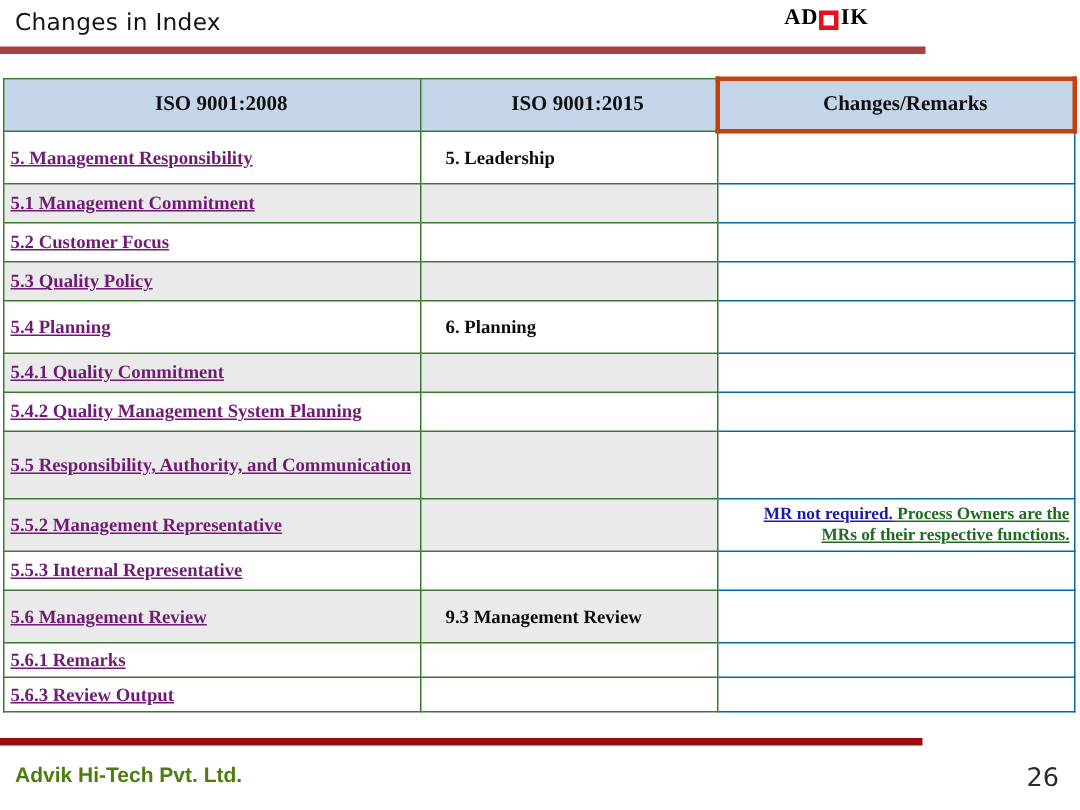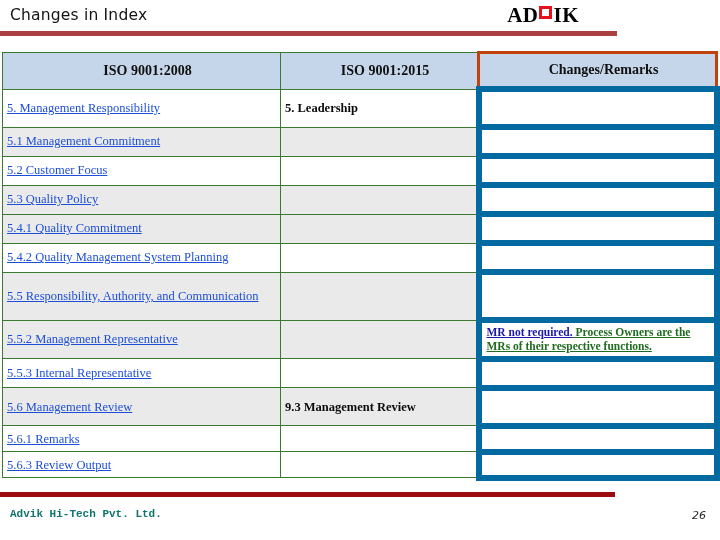--- a/index.html
+++ b/index.html
@@ -27,25 +27,26 @@
     font-family: "DejaVu Sans", sans-serif;
     font-size: 15.5px;
     color: #141414;
     letter-spacing: .2px;
     white-space: nowrap;
   }
   #brand-logo {
     position: absolute;
     right: 4px; top: 5px;
     font-family: "Liberation Serif", serif;
-    font-size: 21px;
+    font-size: 15px;
     font-weight: bold;
     color: #000000;
     letter-spacing: .5px;
     display: flex;
+    align-items: center;
     line-height: 1;
   }
   #brand-logo .logo-mark {
     display: inline-block;
     width: 13px; height: 13px;
     background: #e8111b;
     margin: 0 1px;
     position: relative;
     top: 1px;
   }
@@ -99,35 +100,36 @@
   }
 
   
   #changes-table tbody td {
     border: 1px solid #3a7a2e;
     font-size: 12.5px;
     line-height: 1.15;
   }
   #changes-table tbody td.col-old {
     padding: 3px 0 3px 4px;
-    color: #1d4ed8;
-    font-weight: normal;
+    color: #701a75;
+    font-weight: bold;
     text-decoration: underline;
   }
   #changes-table tbody td.col-new {
-    padding: 3px 0 3px 4px;
+    padding: 3px 0 3px 16px;
     color: #0b0b0b;
     font-weight: bold;
   }
   #changes-table tbody td.col-remarks {
-    border: 6px solid #0369a1;
+    border: 1px solid #0369a1;
     background: #ffffff;
     padding: 2px 3px 2px 5px;
     font-size: 11.5px;
     line-height: 1.25;
+    text-align: right;
   }
 
   
   #changes-table tbody tr.stripe td.col-old,
   #changes-table tbody tr.stripe td.col-new { background: #eaeaea; }
   #changes-table tbody tr.plain td.col-old,
   #changes-table tbody tr.plain td.col-new { background: #ffffff; }
 
   
   #changes-table tbody tr.h-std td { height: 19px; }
@@ -149,33 +151,32 @@
   
   #footer-rule {
     position: absolute;
     left: 0; top: 492px;
     width: 615px; height: 5px;
     background: #9d0c0c;
   }
   #footer-company {
     position: absolute;
     left: 10px; top: 508px;
-    font-family: Liberation Mono, monospace;
-    font-size: 11px;
-    font-weight: bold;
-    color: #0f766e;
+    font-family: Liberation Sans, sans-serif;
+    font-size: 14px;
+    font-weight: bold;
+    color: #4d7c0f;
     white-space: nowrap;
   }
   #page-number {
     position: absolute;
     right: 14px; top: 509px;
     font-family: "DejaVu Sans", sans-serif;
-    font-size: 11px;
+    font-size: 17px;
     color: #2b2b2b;
-    font-style: italic;
   }
 </style>
 </head>
 <body>
 
 <div id="slide-header">
   <div id="page-title">Changes in Index</div>
 
   <div id="brand-logo">
     <span>AD</span>
@@ -213,20 +214,25 @@
       <tr class="plain h-std">
         <td class="col-old">5.2 Customer Focus</td>
         <td class="col-new"></td>
         <td class="col-remarks"></td>
       </tr>
       <tr class="stripe h-std">
         <td class="col-old">5.3 Quality Policy</td>
         <td class="col-new"></td>
         <td class="col-remarks"></td>
       </tr>
+      <tr class="plain h-tall">
+        <td class="col-old">5.4 Planning</td>
+        <td class="col-new">6. Planning</td>
+        <td class="col-remarks"></td>
+      </tr>
       <tr class="stripe h-std">
         <td class="col-old">5.4.1 Quality Commitment</td>
         <td class="col-new"></td>
         <td class="col-remarks"></td>
       </tr>
       <tr class="plain h-std">
         <td class="col-old">5.4.2 Quality Management System Planning</td>
         <td class="col-new"></td>
         <td class="col-remarks"></td>
       </tr>

